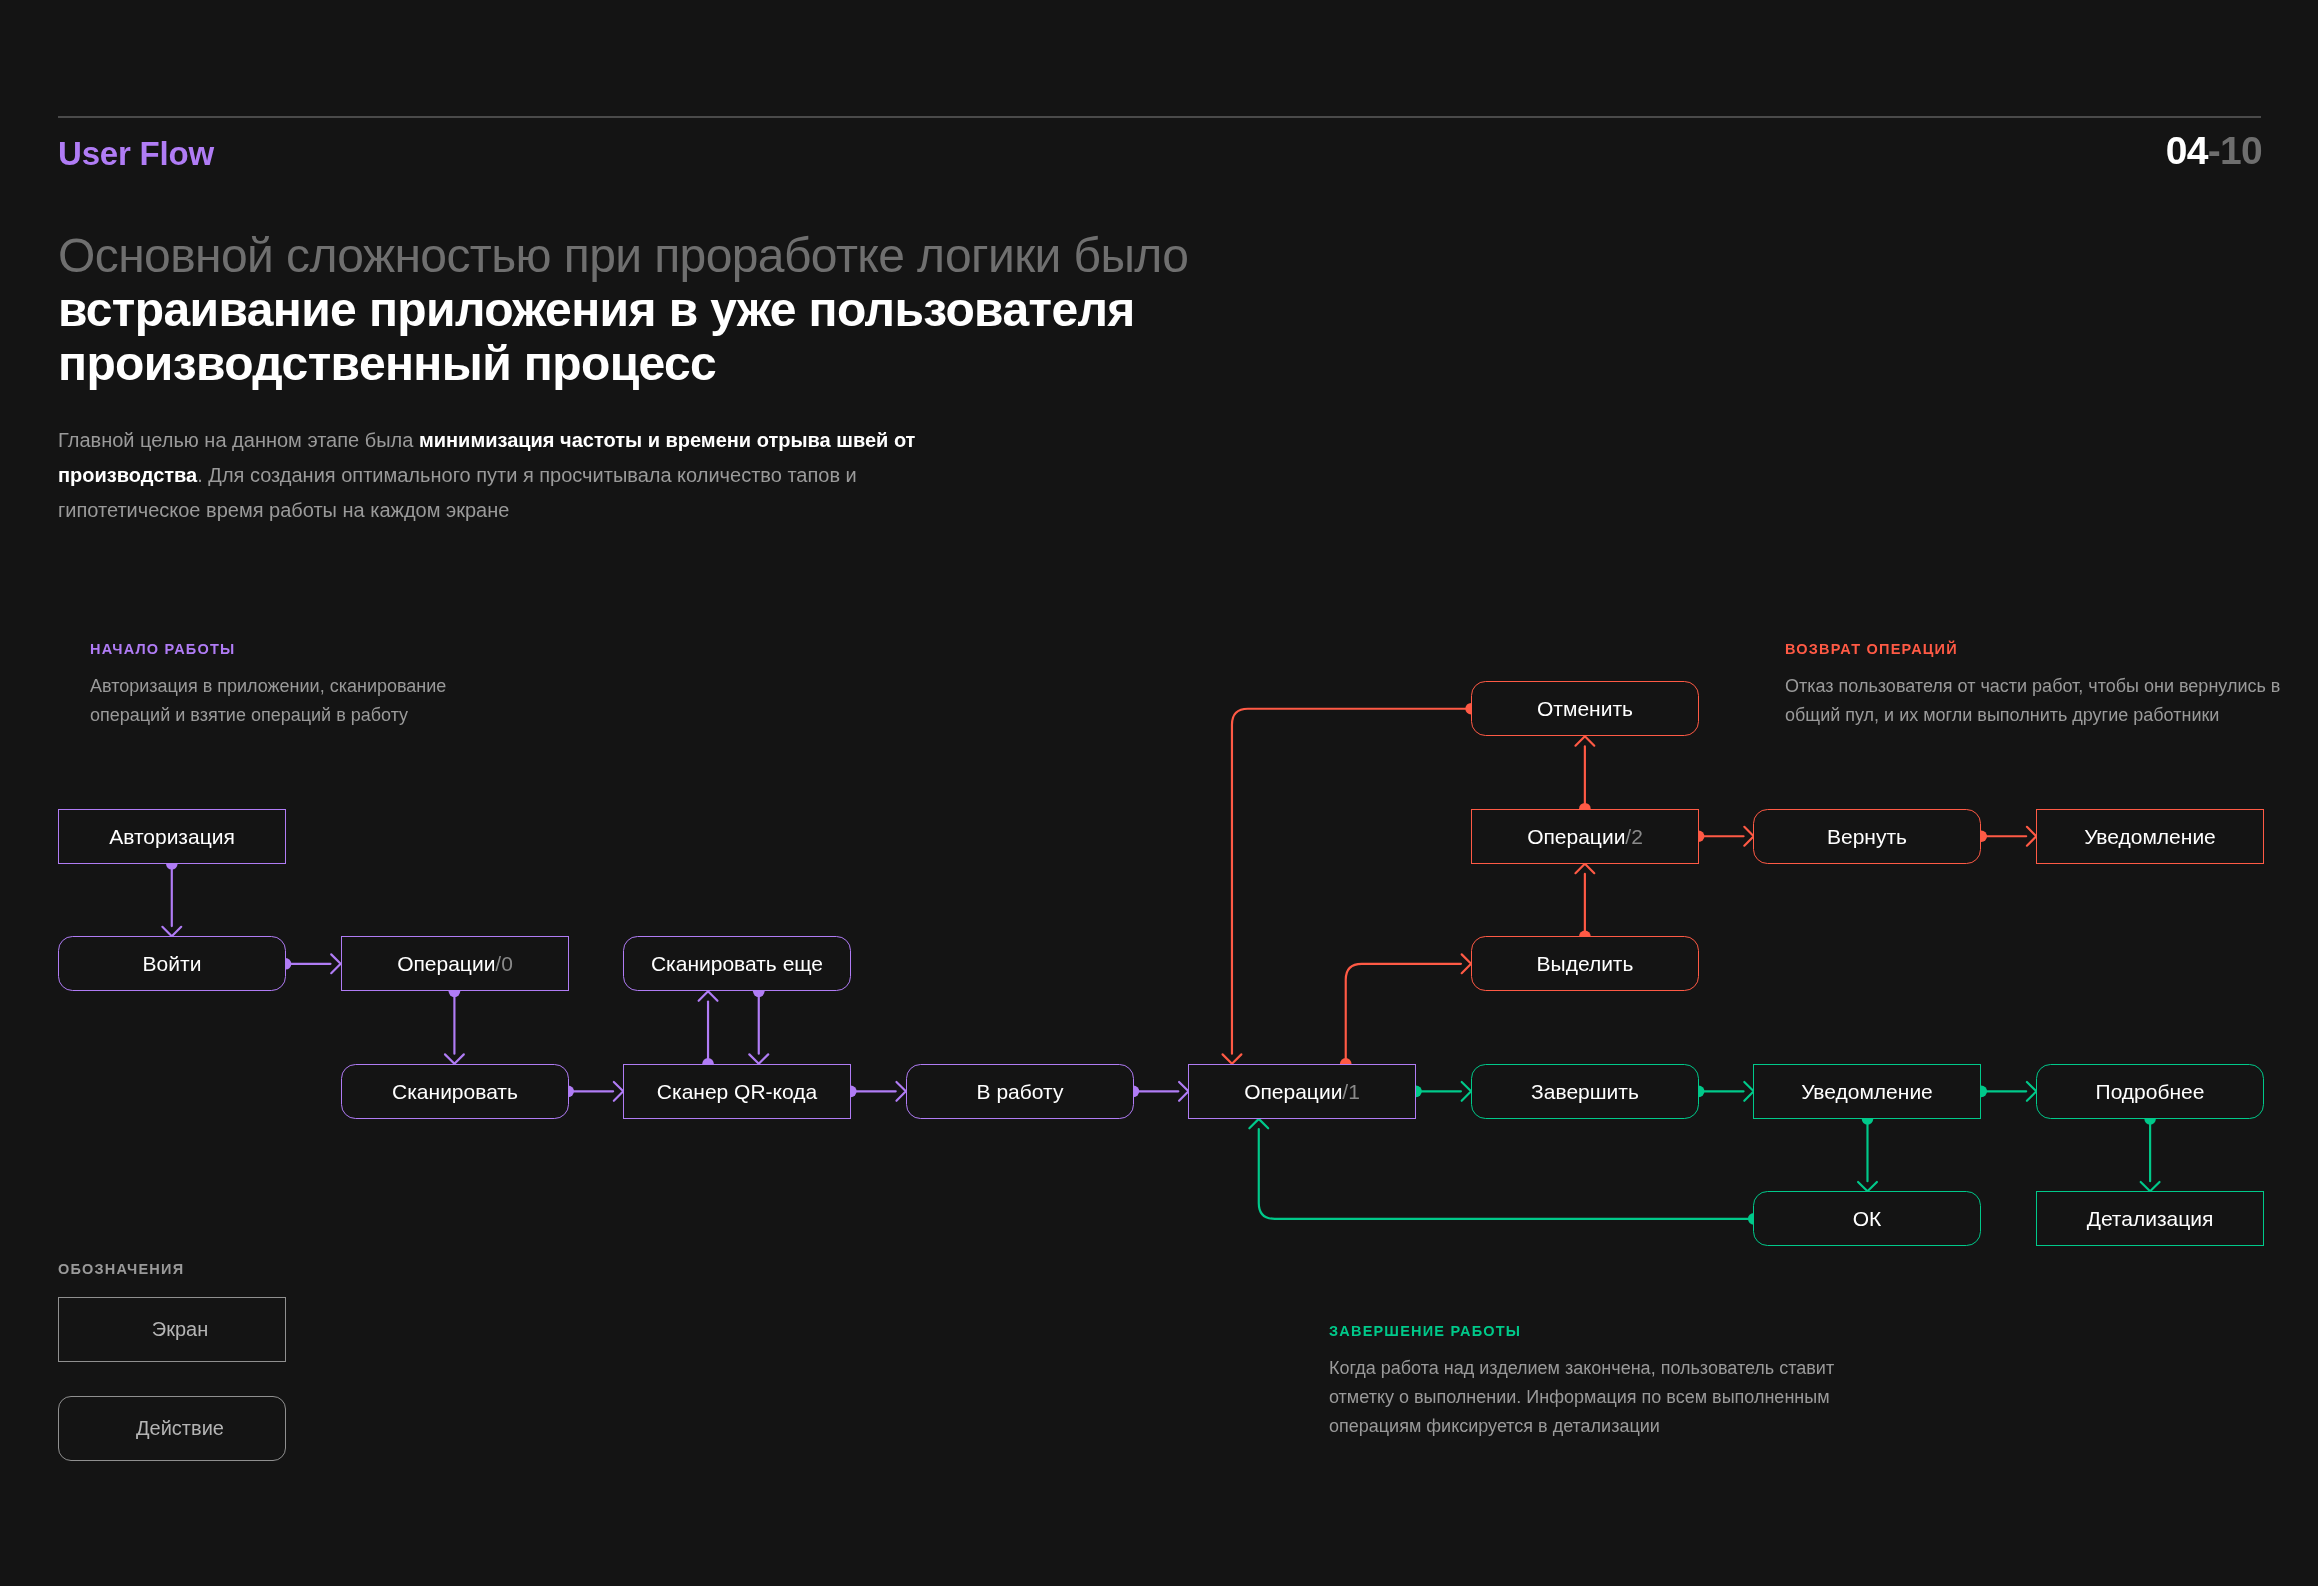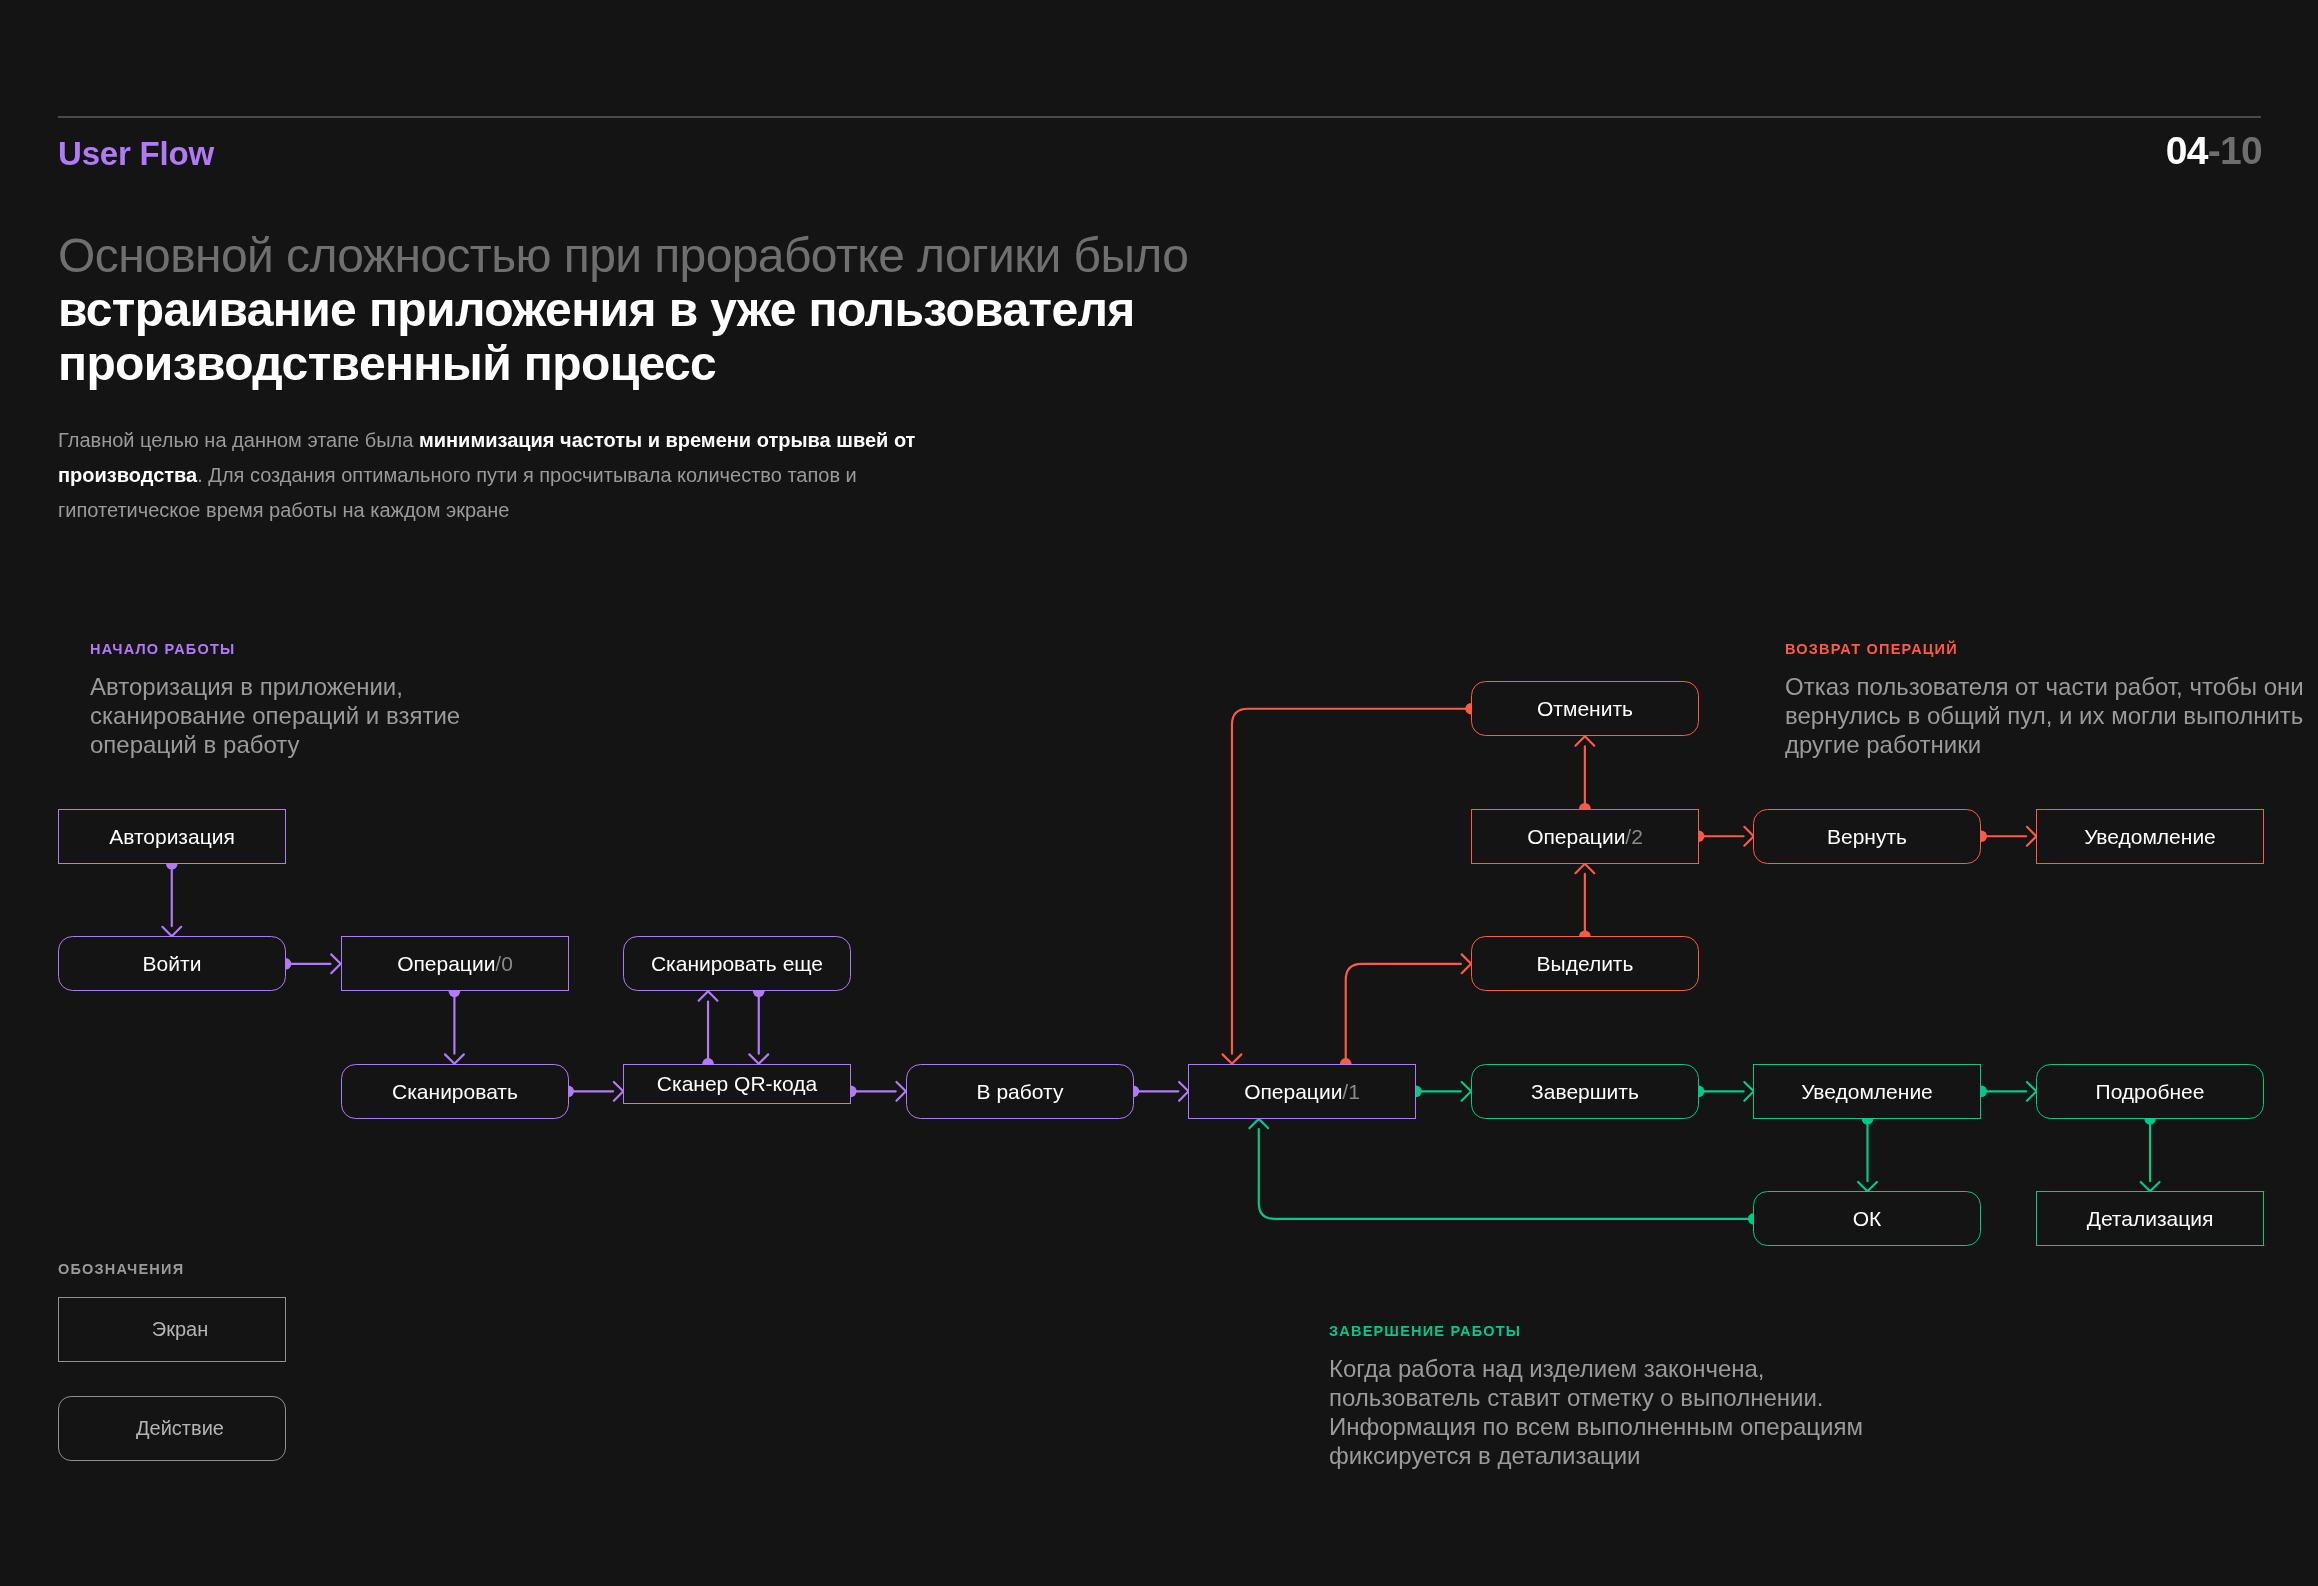--- a/index.html
+++ b/index.html
@@ -22,21 +22,21 @@
   #headline .dim{color:#6f6f6f;font-weight:normal;}
   #headline .hi{color:#ffffff;font-weight:bold;}
 
   
   #lead{left:58px;top:423px;width:927px;font-size:20px;line-height:35px;color:#9a9a9a;}
   #lead .b{color:#ffffff;font-weight:bold;}
 
   
   .note{position:absolute;margin-left:32px;}
   .note .kicker{font-size:14.5px;font-weight:bold;letter-spacing:1.2px;margin-bottom:14.5px;}
-  .note .body{font-size:24px;line-height:29px;color:#9a9a9a;}
+  .note .body{font-size:18px;line-height:29px;color:#9a9a9a;}
   #note-start{left:58px;top:641px;width:406px;}
   #note-start .kicker{color:#b07cf5;}
   #note-return{left:1753px;top:641px;width:551px;}
   #note-return .kicker{color:#ff5a45;}
   #note-finish{left:1297px;top:1323px;width:551px;}
   #note-finish .kicker{color:#00c98a;}
 
   
   #legend-kicker{left:58px;top:1261px;font-size:14.5px;font-weight:bold;letter-spacing:1.2px;color:#9a9a9a;}
   .legend-box{
@@ -171,21 +171,21 @@
     <div class="node n-purple" style="left: 341px; top: 936px; width: 228px; height: 55px;">
       <span>Операции</span>
       <span class="sfx">/0</span>
     </div>
     <div class="node n-purple action" style="left: 341px; top: 1064px; width: 228px; height: 55px;">
       <span>Сканировать</span>
     </div>
     <div class="node n-purple action" style="left: 623px; top: 936px; width: 228px; height: 55px;">
       <span>Сканировать еще</span>
     </div>
-    <div class="node n-purple" style="left: 623px; top: 1064px; width: 228px; height: 40px;">
+    <div class="node n-purple" style="left: 623px; top: 1064px; width: 228px; height: 55px;">
       <span>Сканер QR-кода</span>
     </div>
     <div class="node n-purple action" style="left: 906px; top: 1064px; width: 228px; height: 55px;">
       <span>В работу</span>
     </div>
     <div class="node n-purple" style="left: 1188px; top: 1064px; width: 228px; height: 55px;">
       <span>Операции</span>
       <span class="sfx">/1</span>
     </div>
     <div class="node n-red action" style="left: 1471px; top: 681px; width: 228px; height: 55px;">

